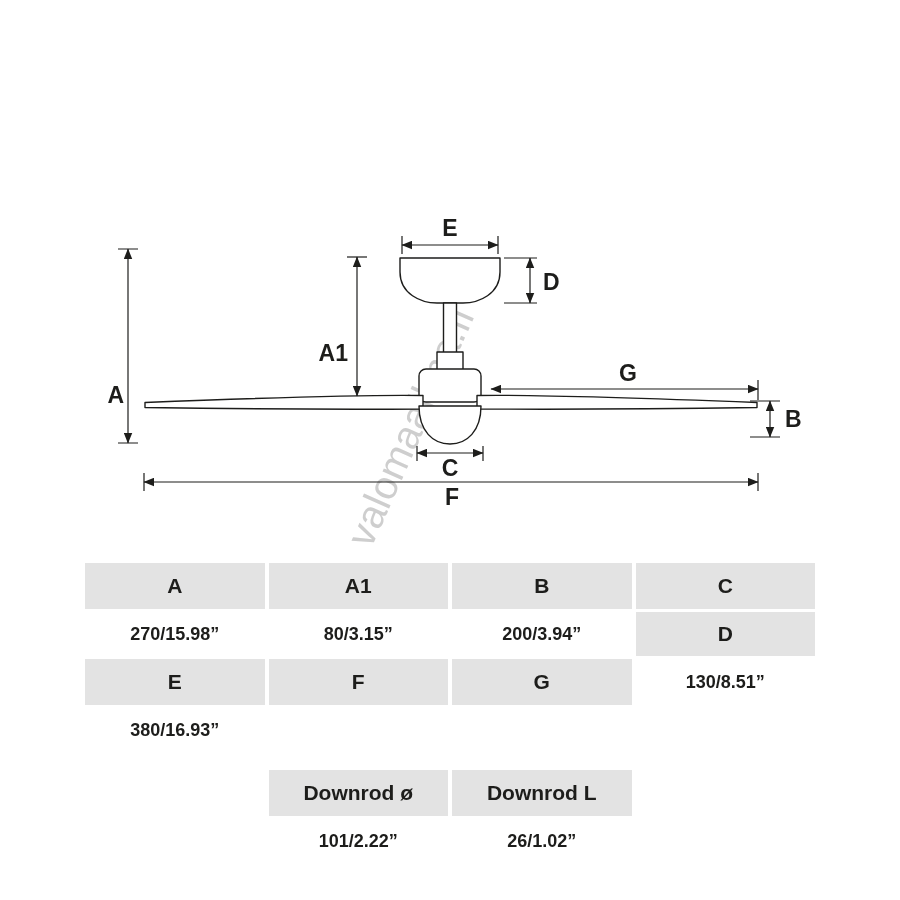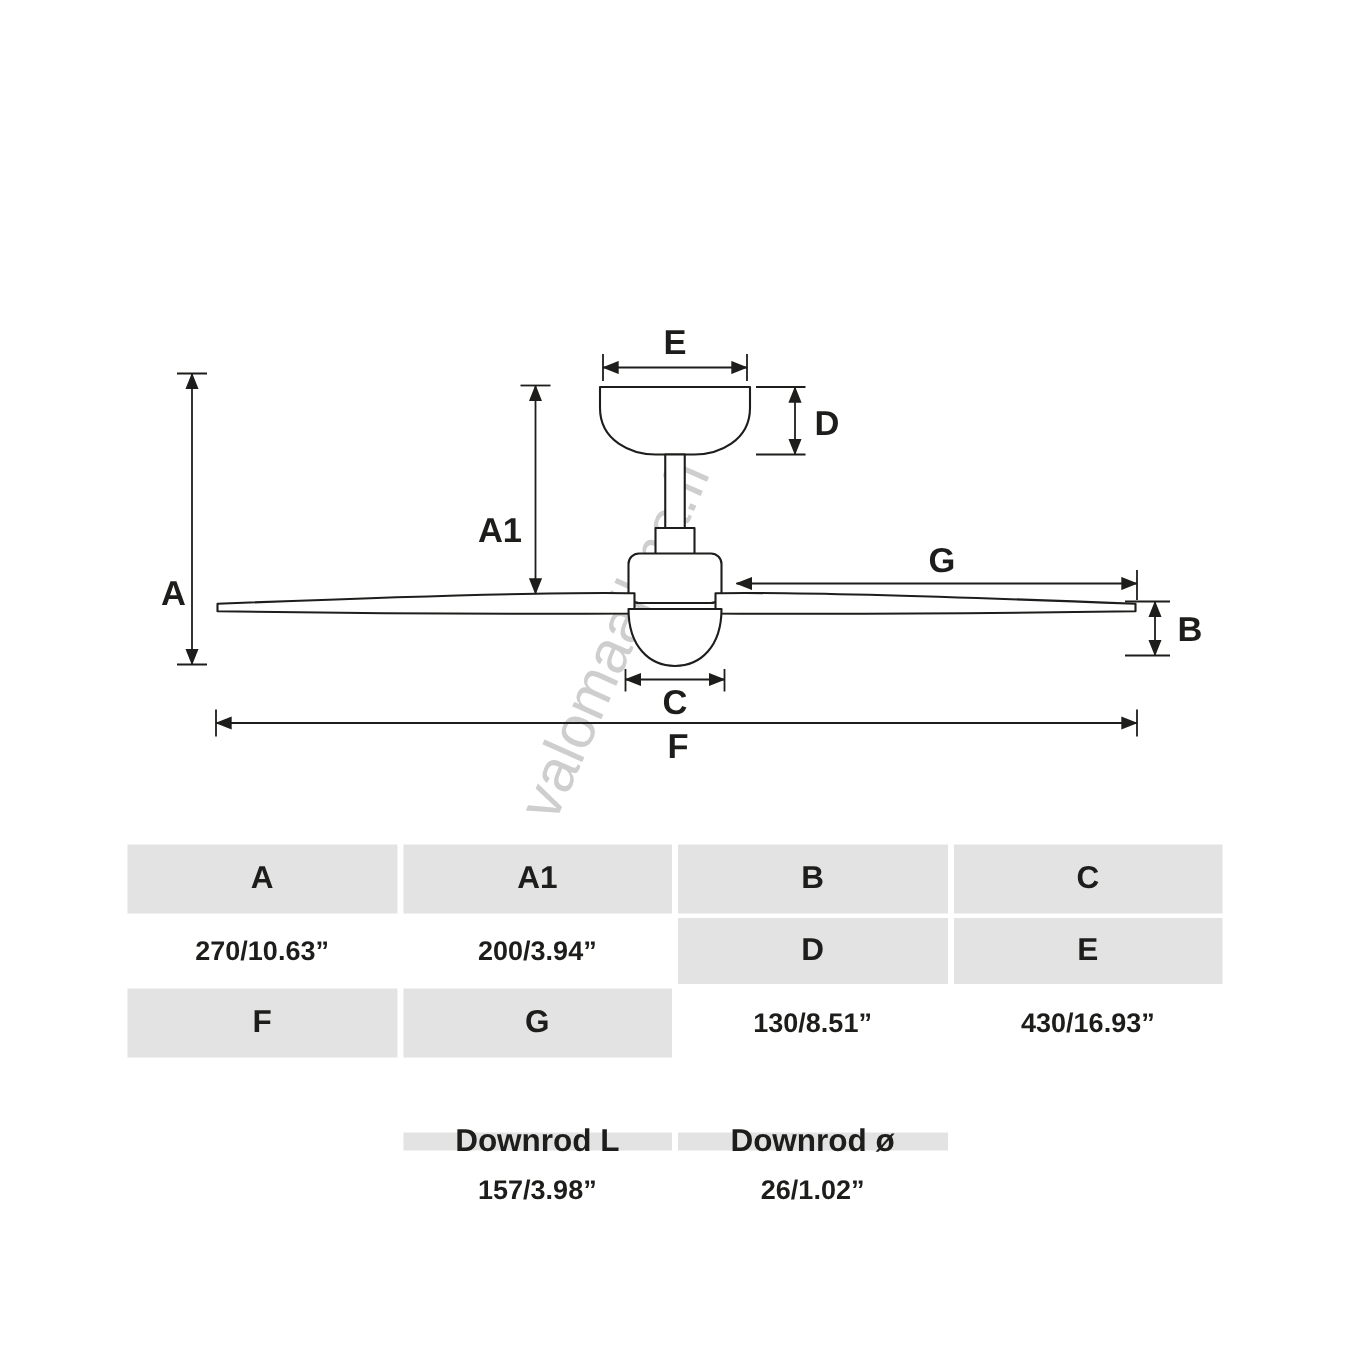--- a/index.html
+++ b/index.html
@@ -130,38 +130,39 @@
   </svg>
 
   <div class="spec-table">
     <div class="grid">
 
       <div class="cell head">A</div>
       <div class="cell head">A1</div>
       <div class="cell head">B</div>
       <div class="cell head">C</div>
 
-      <div class="cell val">270/10.63”</div>
+      <div class="cell val">270/15.98”</div>
+      <div class="cell val">80/3.15”</div>
       <div class="cell val">200/3.94”</div>
 
       <div class="cell head">D</div>
       <div class="cell head">E</div>
       <div class="cell head">F</div>
       <div class="cell head">G</div>
 
       <div class="cell val">130/8.51”</div>
-      <div class="cell val">430/16.93”</div>
+      <div class="cell val">380/16.93”</div>
 
       <div class="cell spacer"></div>
 
       <div class="cell empty"></div>
+      <div class="cell head">Downrod ø</div>
       <div class="cell head">Downrod L</div>
-      <div class="cell head">Downrod ø</div>
       <div class="cell empty"></div>
 
       <div class="cell empty"></div>
-      <div class="cell val">157/3.98”</div>
+      <div class="cell val">101/2.22”</div>
       <div class="cell val">26/1.02”</div>
       <div class="cell empty"></div>
     </div>
   </div>
 
 </div>
 
 </body></html>

